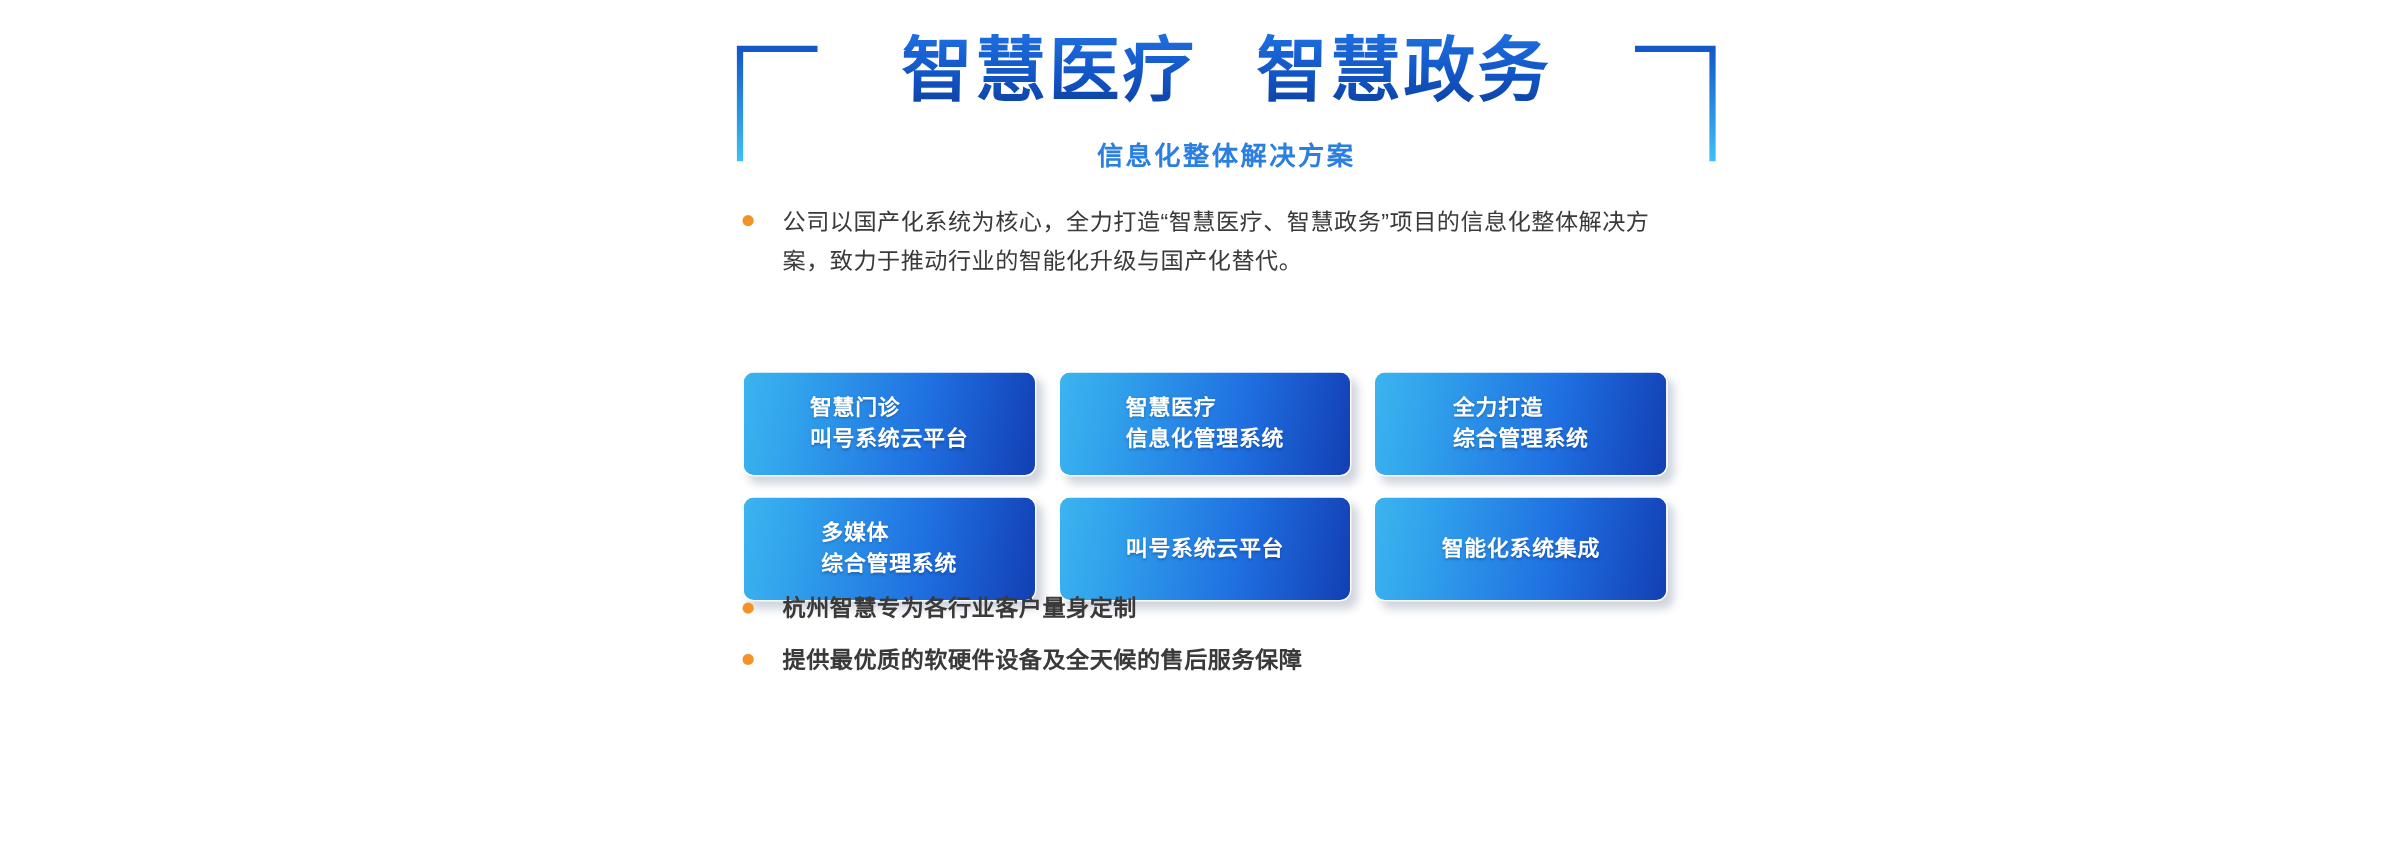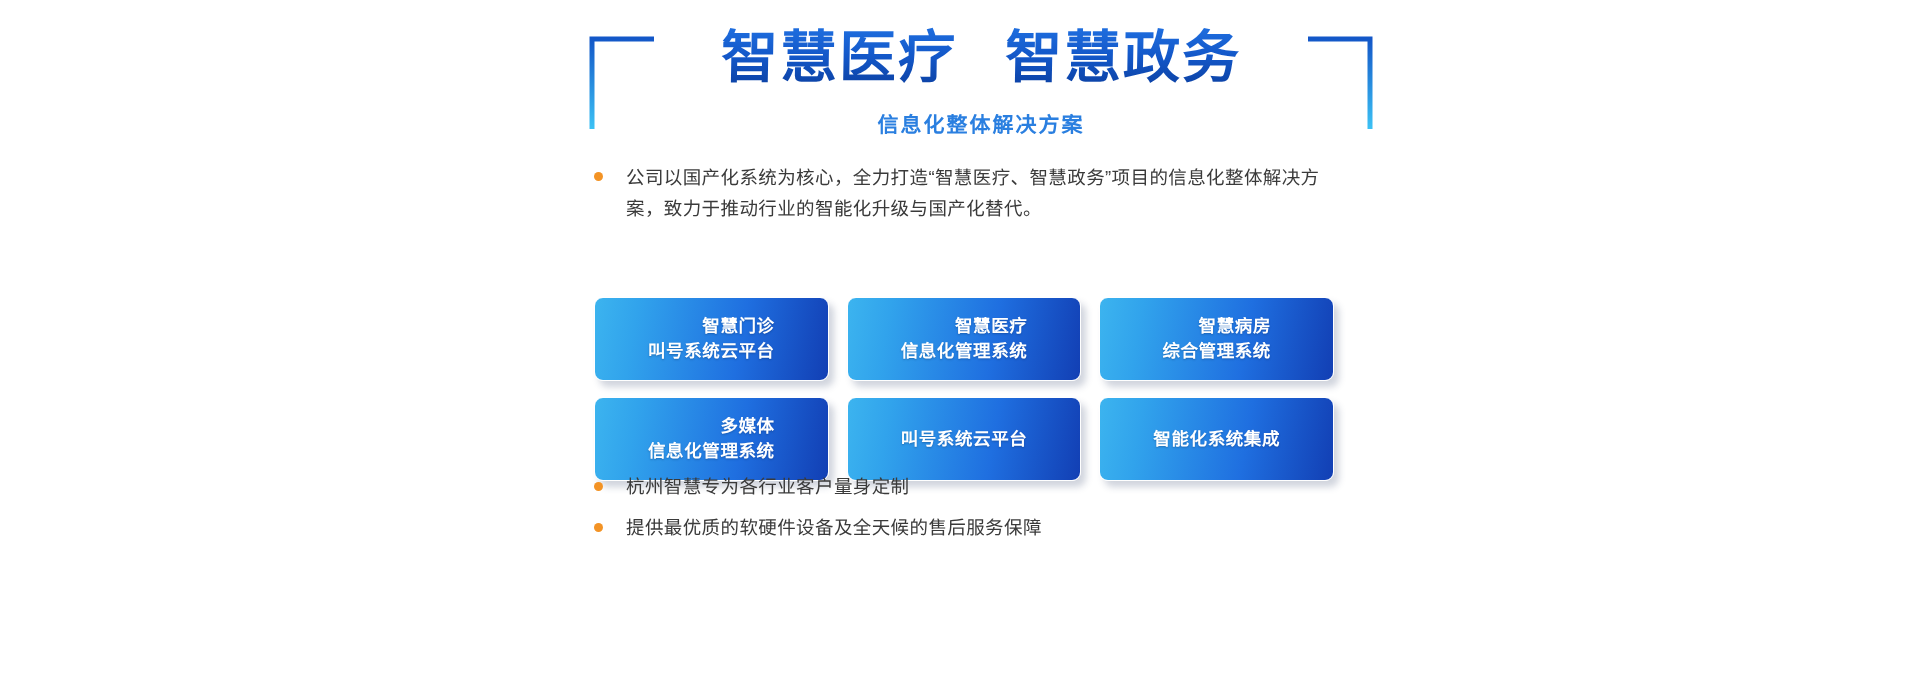--- a/index.html
+++ b/index.html
@@ -105,39 +105,39 @@
   .card{
     flex:1 1 0;
     height:84px;
     border-radius:9px;
     background:linear-gradient(100deg,#3cb4ef 0%,#31a3ec 18%,#1f6fe0 62%,#123fb4 100%);
     box-shadow:5px 6px 7px rgba(40,60,100,0.22);
     border:1.5px solid #ffffff;
     display:flex;
     align-items:center;
     justify-content:center;
-    text-align:right;
+    text-align:left;
     box-sizing:border-box;
   }
   .card-label{
     color:#ffffff;
     font-size:17.5px;
     font-weight:bold;
     line-height:25px;
     letter-spacing:0.6px;
     text-shadow:0 1px 2px rgba(10,40,90,0.35);
     white-space:pre-line;
   }
   
   .footer{
     position:absolute;
     left:594px;top:473px;
     width:740px;
   }
-  .footer .bullet-row{margin-bottom:14px;}
+  .footer .bullet-row{margin-bottom:14px;font-weight:bold;}
   .footer .intro-text{
     font-size:18.5px;
     line-height:27px;
     color:#3a3a3a;
   }
   .footer .dot{margin-top:9px;}
 </style>
 </head>
 <body>
 
@@ -197,29 +197,29 @@
     <div class="card-row">
       <div class="card">
         <span class="card-label">智慧门诊
 叫号系统云平台</span>
       </div>
       <div class="card">
         <span class="card-label">智慧医疗
 信息化管理系统</span>
       </div>
       <div class="card">
-        <span class="card-label">智慧病房
+        <span class="card-label">全力打造
 综合管理系统</span>
       </div>
     </div>
 
     <div class="card-row">
       <div class="card">
         <span class="card-label">多媒体
-信息化管理系统</span>
+综合管理系统</span>
       </div>
       <div class="card">
         <span class="card-label">叫号系统云平台</span>
       </div>
       <div class="card">
         <span class="card-label">智能化系统集成</span>
       </div>
     </div>
 
   </div>

